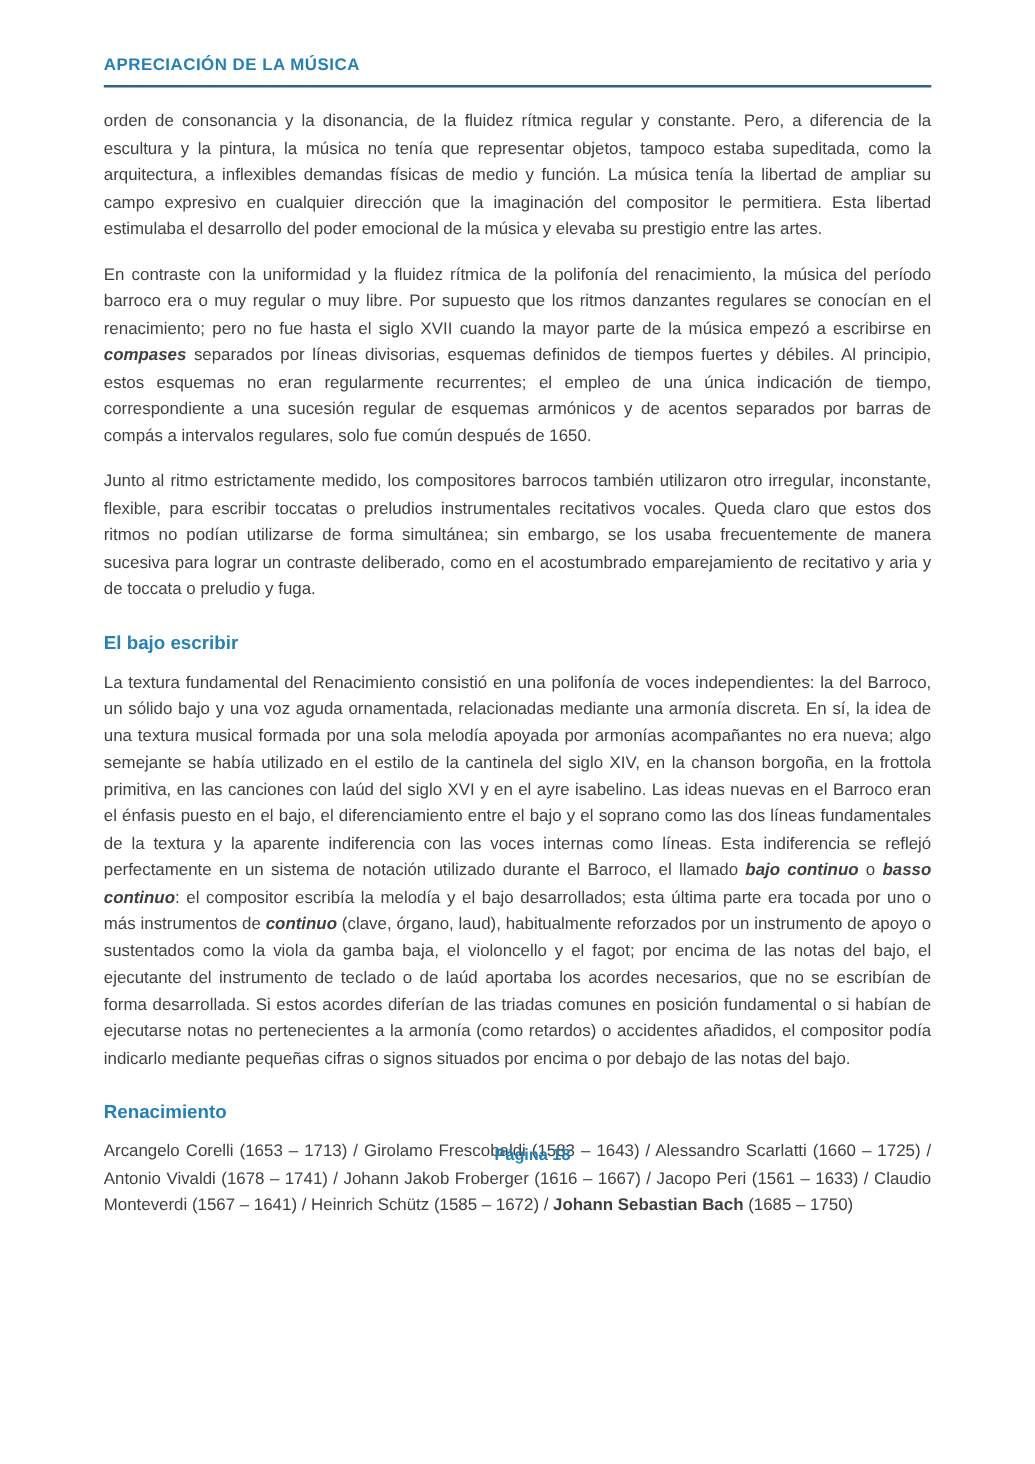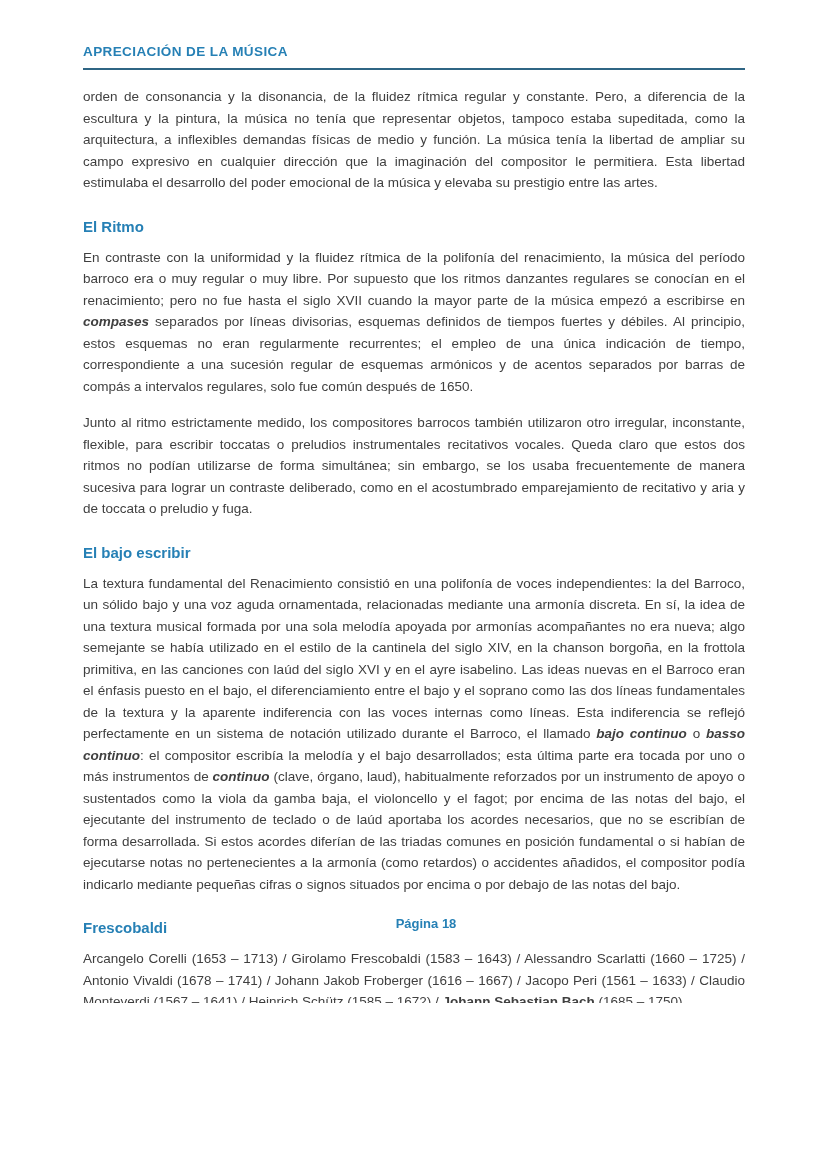--- a/index.html
+++ b/index.html
@@ -68,32 +68,31 @@
   <header>
     <h1 class="doc-title">APRECIACIÓN DE LA MÚSICA</h1>
     <div class="header-rule"></div>
   </header>
 
   <main class="doc-body">
 
     <p class="para"><span>orden de consonancia y la disonancia, de la fluidez rítmica regular y constante. Pero, a diferencia de la escultura y la pintura, la música no tenía que representar objetos, tampoco estaba supeditada, como la arquitectura, a inflexibles demandas físicas de medio y función. La música tenía la libertad de ampliar su campo expresivo en cualquier dirección que la imaginación del compositor le permitiera. Esta libertad estimulaba el desarrollo del poder emocional de la música y elevaba su prestigio entre las artes.</span></p>
 
     <section>
-      <h2 class="section-heading">El Ritmo</h2>
       <p class="para"><span>En contraste con la uniformidad y la fluidez rítmica de la polifonía del renacimiento, la música del período barroco era o muy regular o muy libre. Por supuesto que los ritmos danzantes regulares se conocían en el renacimiento; pero no fue hasta el siglo XVII cuando la mayor parte de la música empezó a escribirse en </span><span style="font-weight: bold; font-style: italic;">compases</span><span> separados por líneas divisorias, esquemas definidos de tiempos fuertes y débiles. Al principio, estos esquemas no eran regularmente recurrentes; el empleo de una única indicación de tiempo, correspondiente a una sucesión regular de esquemas armónicos y de acentos separados por barras de compás a intervalos regulares, solo fue común después de 1650.</span></p>
       <p class="para"><span>Junto al ritmo estrictamente medido, los compositores barrocos también utilizaron otro irregular, inconstante, flexible, para escribir toccatas o preludios instrumentales recitativos vocales. Queda claro que estos dos ritmos no podían utilizarse de forma simultánea; sin embargo, se los usaba frecuentemente de manera sucesiva para lograr un contraste deliberado, como en el acostumbrado emparejamiento de recitativo y aria y de toccata o preludio y fuga.</span></p>
     </section>
 
     <section>
       <h2 class="section-heading">El bajo escribir</h2>
       <p class="para"><span>La textura fundamental del Renacimiento consistió en una polifonía de voces independientes: la del Barroco, un sólido bajo y una voz aguda ornamentada, relacionadas mediante una armonía discreta. En sí, la idea de una textura musical formada por una sola melodía apoyada por armonías acompañantes no era nueva; algo semejante se había utilizado en el estilo de la cantinela del siglo XIV, en la chanson borgoña, en la frottola primitiva, en las canciones con laúd del siglo XVI y en el ayre isabelino. Las ideas nuevas en el Barroco eran el énfasis puesto en el bajo, el diferenciamiento entre el bajo y el soprano como las dos líneas fundamentales de la textura y la aparente indiferencia con las voces internas como líneas. Esta indiferencia se reflejó perfectamente en un sistema de notación utilizado durante el Barroco, el llamado </span><span style="font-weight: bold; font-style: italic;">bajo continuo</span><span> o </span><span style="font-weight: bold; font-style: italic;">basso continuo</span><span>: el compositor escribía la melodía y el bajo desarrollados; esta última parte era tocada por uno o más instrumentos de </span><span style="font-weight: bold; font-style: italic;">continuo</span><span> (clave, órgano, laud), habitualmente reforzados por un instrumento de apoyo o sustentados como la viola da gamba baja, el violoncello y el fagot; por encima de las notas del bajo, el ejecutante del instrumento de teclado o de laúd aportaba los acordes necesarios, que no se escribían de forma desarrollada. Si estos acordes diferían de las triadas comunes en posición fundamental o si habían de ejecutarse notas no pertenecientes a la armonía (como retardos) o accidentes añadidos, el compositor podía indicarlo mediante pequeñas cifras o signos situados por encima o por debajo de las notas del bajo.</span></p>
     </section>
 
     <section>
-      <h2 class="section-heading">Frescobaldi</h2>
+      <h2 class="section-heading">Renacimiento</h2>
       <p class="para"><span>Arcangelo Corelli (1653 – 1713) / Girolamo Frescobaldi (1583 – 1643) / Alessandro Scarlatti (1660 – 1725) / Antonio Vivaldi (1678 – 1741) / Johann Jakob Froberger (1616 – 1667) / Jacopo Peri (1561 – 1633) / Claudio Monteverdi (1567 – 1641) / Heinrich Schütz (1585 – 1672) / </span><span style="font-weight: bold;">Johann Sebastian Bach</span><span> (1685 – 1750)</span></p>
     </section>
 
   </main>
 
   <footer class="page-footer">
     <div class="page-number">Página 18</div>
   </footer>
 
 </div>

